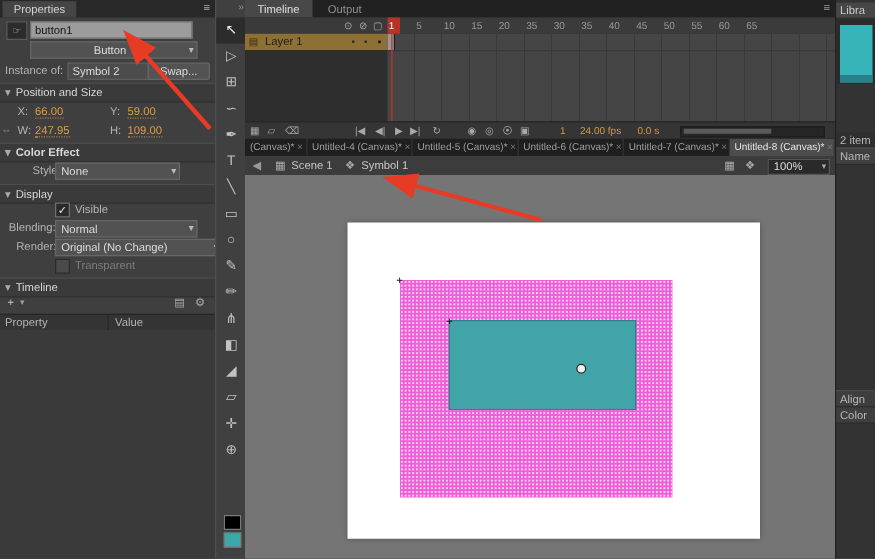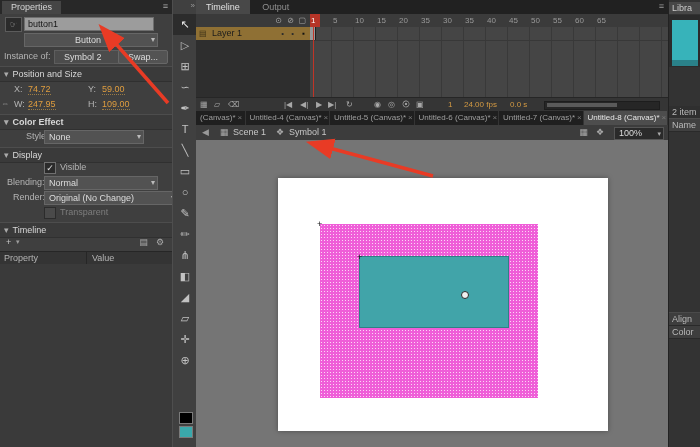--- a/index.html
+++ b/index.html
@@ -90,28 +90,28 @@
 
   <div class="abs" style="left:5px;top:17px;width:15px;height:13px;background:#2b2b2b;border:1px solid #5c5c5c;text-align:center;line-height:13px;font-size:8px;color:#bbb;">☞</div>
   <div class="name-field">button1</div>
 
   <div class="dd" style="left:24px;top:33px;width:118px;text-align:center;">
     <span>Button</span>
     <span class="arr">▾</span>
   </div>
 
   <span class="abs lbl" style="left:4px;top:51px;">Instance of:</span>
-  <div class="abs" style="left:54px;top:50px;width:58px;height:12px;line-height:12px;background:#4c4c4c;border:1px solid #5e5e5e;padding:0 9px;color:#ddd;overflow:hidden;">Symbol 2</div>
+  <div class="abs" style="left:54px;top:50px;width:58px;height:12px;line-height:12px;background:#4c4c4c;border:1px solid #5e5e5e;padding:0 3px;color:#ddd;overflow:hidden;">Symbol 2</div>
   <div class="btnish" style="left:118px;top:50px;width:48px;">Swap...</div>
 
   <div class="sect" style="top:66px;">
     <span class="tri">▾</span><span>Position and Size</span>
   </div>
   <span class="abs lbl" style="left:14px;top:84px;">X:</span>
-  <span class="abs hot" style="left:28px;top:84px;">74.72</span>
+  <span class="abs hot" style="left:28px;top:84px;">66.00</span>
   <span class="abs lbl" style="left:88px;top:84px;">Y:</span>
   <span class="abs hot" style="left:102px;top:84px;">59.00</span>
   <span class="abs" style="left:1px;top:99px;color:#9a9a9a;font-size:8px;">⇔</span>
   <span class="abs lbl" style="left:14px;top:99px;">W:</span>
   <span class="abs hot" style="left:28px;top:99px;">247.95</span>
   <span class="abs lbl" style="left:88px;top:99px;">H:</span>
   <span class="abs hot" style="left:102px;top:99px;">109.00</span>
 
   <div class="sect" style="top:114px;font-weight:bold;">
     <span class="tri">▾</span><span>Color Effect</span>

